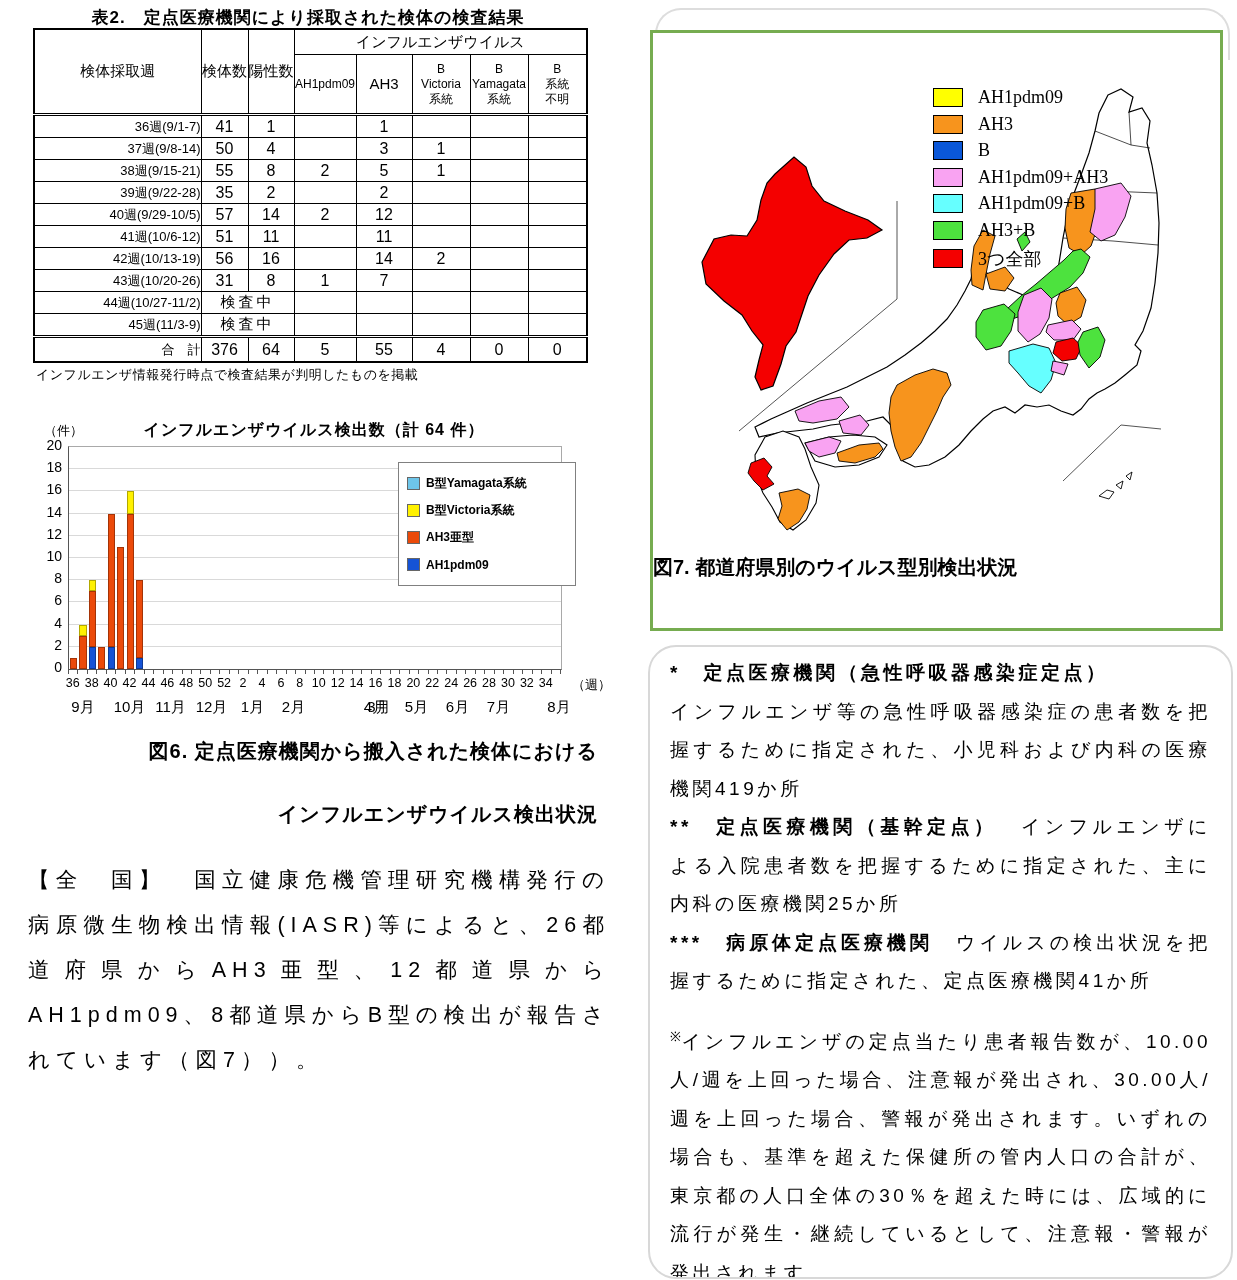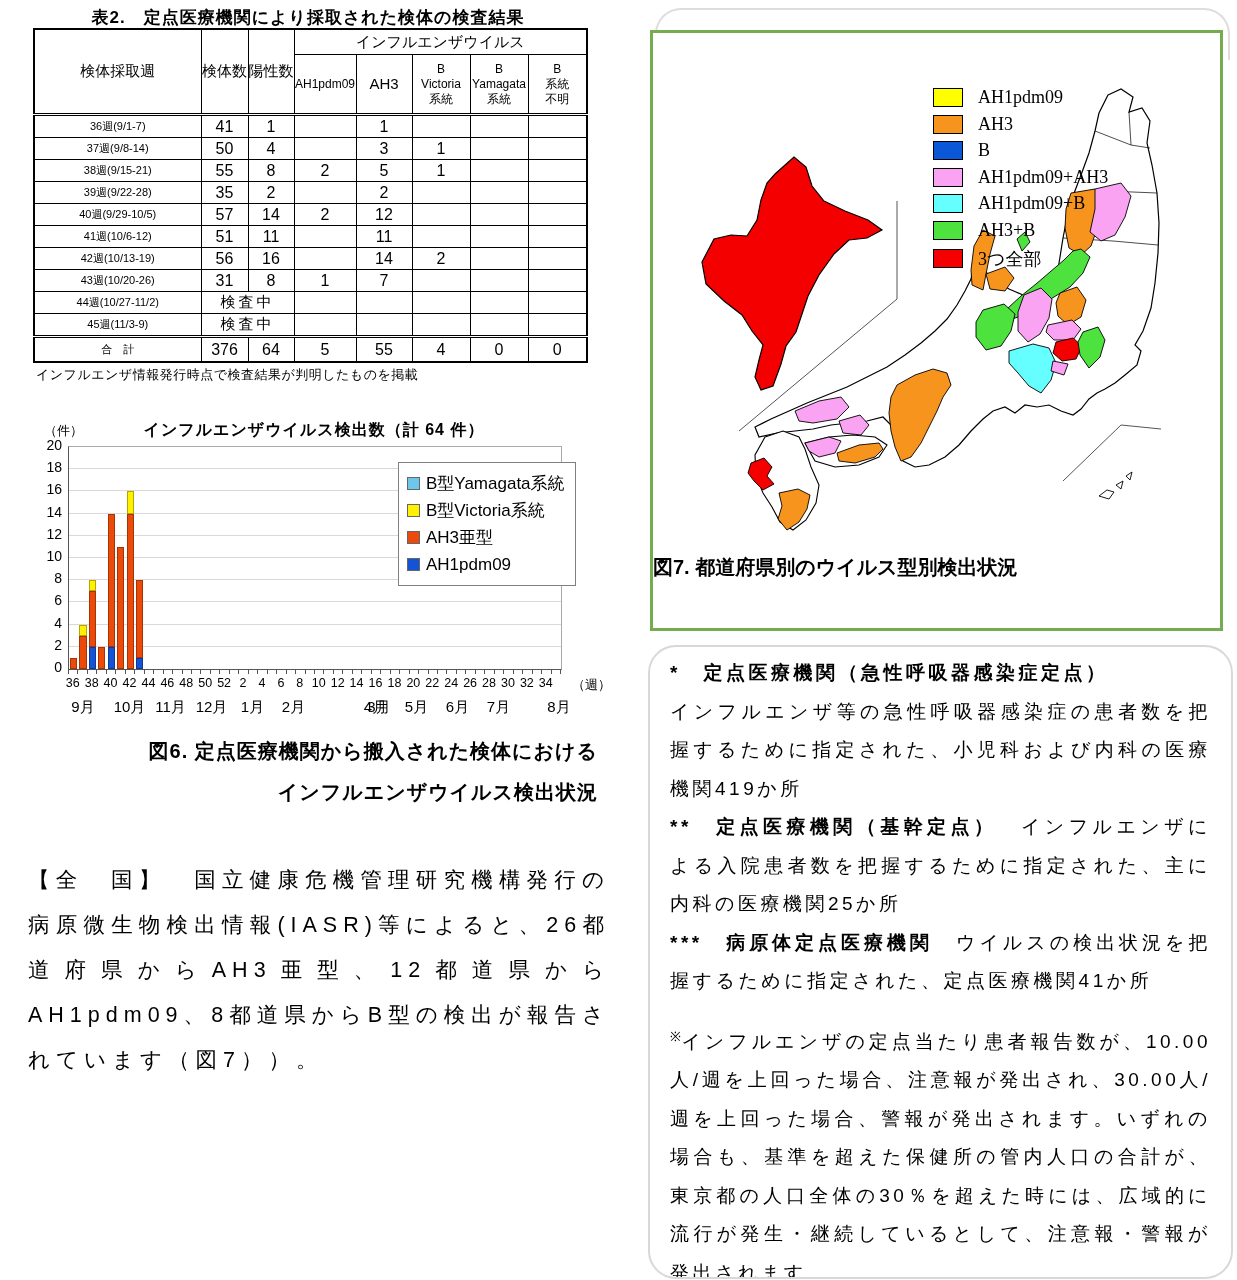--- a/index.html
+++ b/index.html
@@ -11,21 +11,21 @@
        font-size:17px;font-weight:bold;letter-spacing:1px;}
   table.spec{position:absolute;left:5px;top:28px;width:553px;border-collapse:collapse;
        border:2px solid #000;table-layout:fixed;background:#fff;}
   .spec th,.spec td{border:1px solid #000;text-align:center;vertical-align:middle;padding:0;}
   .spec thead th{font-weight:normal;}
   .spec .h-main{font-size:15px;}
   .spec .h-flu{font-size:15px;height:24px;}
   .spec .h-sub{font-size:12px;white-space:pre-line;line-height:1.25;height:58px;}
   .spec .h-sub.big{font-size:15px;}
   .spec tbody td{height:21px;}
-  .spec .wk{font-size:11px;}
+  .spec .wk{font-size:13px;text-align:right;}
   .spec .num{font-size:16px;}
   .spec tbody tr:first-child td{border-top:3px double #000;}
   .spec tr.total td{border-top:3px double #000;height:23px;}
   .spec .testing{font-size:15px;letter-spacing:3px;}
   .footnote{position:absolute;left:8px;top:366px;font-size:13px;letter-spacing:0.5px;}
   
   .chart{position:absolute;left:2px;top:418px;width:590px;height:310px;}
   .chart-title{position:absolute;left:38px;top:2px;width:492px;text-align:center;
        font-size:16px;font-weight:600;letter-spacing:1px;}
   .y-unit{position:absolute;left:14px;top:4px;font-size:13px;}
@@ -40,21 +40,21 @@
   .tick{position:absolute;top:1px;width:1px;height:5px;background:#555;}
   .xlabs{position:absolute;left:38px;top:258px;width:510px;height:15px;}
   .xlab{position:absolute;font-size:12.5px;transform:translateX(-50%);white-space:nowrap;}
   .x-unit{position:absolute;left:542px;top:258px;font-size:13px;white-space:nowrap;}
   .months{position:absolute;left:38px;top:280px;width:492px;height:18px;}
   .month{position:absolute;font-size:15px;transform:translateX(-50%);white-space:nowrap;}
   .chart-legend{position:absolute;left:368px;top:44px;width:178px;background:#fff;
        border:1.5px solid #808080;padding:7px 8px;box-sizing:border-box;z-index:3;}
   .cl-item{display:flex;align-items:center;gap:6px;height:27px;}
   .cl-swatch{width:11px;height:11px;border:0.5px solid #666;flex:0 0 auto;}
-  .cl-label{font-size:17px;white-space:nowrap;}
+  .cl-label{font-size:12px;white-space:nowrap;font-weight:bold;}
   .fig6-cap{position:absolute;left:0;width:570px;text-align:right;font-size:20px;
        font-weight:bold;letter-spacing:1px;}
   .zenkoku{position:absolute;left:0;top:858px;width:582px;font-size:21.5px;line-height:45px;
        text-align:justify;letter-spacing:6px;font-weight:500;}
   
   .right-col{position:absolute;left:645px;top:0;width:592px;height:1280px;}
   .top-arc{position:absolute;left:10px;top:8px;width:571px;height:50px;
        border:2px solid #ddd;border-bottom:none;border-radius:26px 26px 0 0;z-index:0;}
   .map-box{position:absolute;left:5px;top:30px;width:573px;height:601px;background:#fff;
        border:3px solid #76ac50;box-sizing:border-box;z-index:2;}
@@ -380,21 +380,21 @@
         <span class="cl-label">AH3亜型</span>
       </div>
       <div class="cl-item">
         <span class="cl-swatch" style="background-color: rgb(21, 83, 214);"></span>
         <span class="cl-label">AH1pdm09</span>
       </div>
     </div>
   </div>
 
   <div class="fig6-cap" style="top:738px">図6. 定点医療機関から搬入された検体における</div>
-  <div class="fig6-cap" style="top:779px">インフルエンザウイルス検出状況</div>
+  <div class="fig6-cap" style="top:801px">インフルエンザウイルス検出状況</div>
 
   <div class="zenkoku">【全　国】　国立健康危機管理研究機構発行の病原微生物検出情報(IASR)等によると、26都道府県からAH3亜型、12都道県からAH1pdm09、8都道県からB型の検出が報告されています（図7））。</div>
 </div>
 
 <div class="right-col">
 
   <div class="top-arc"></div>
 
   <div class="map-box">
     <svg class="map-svg" width="567" height="595" viewBox="0 0 567 595">

